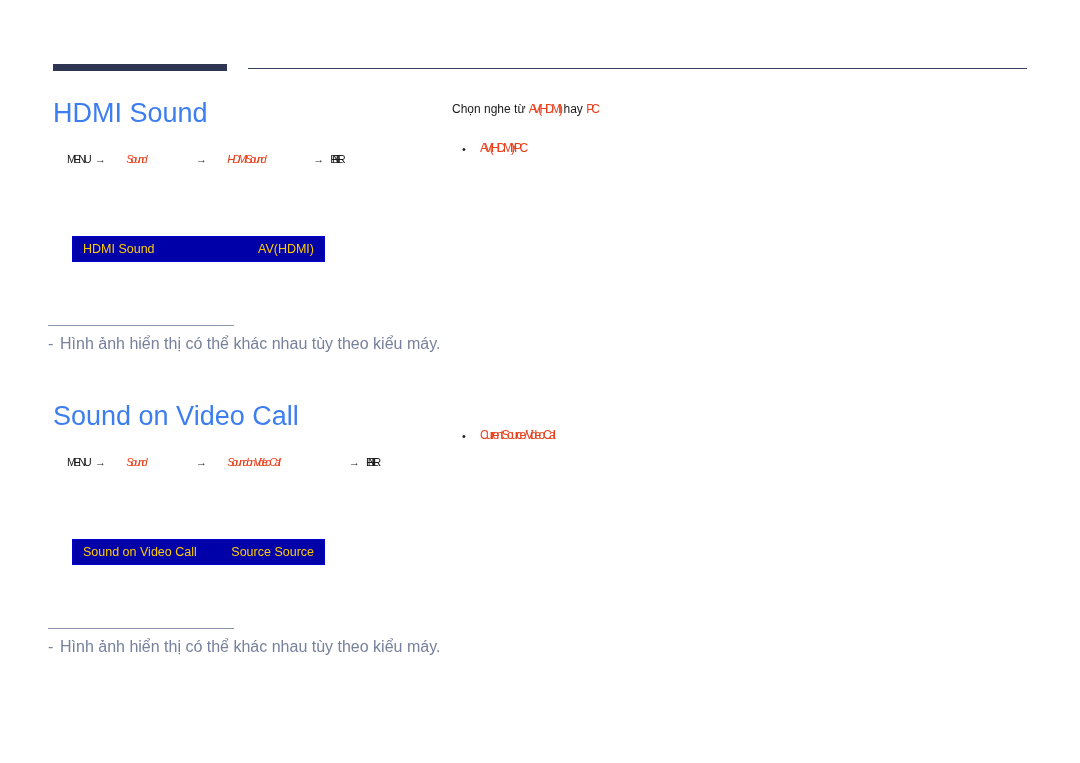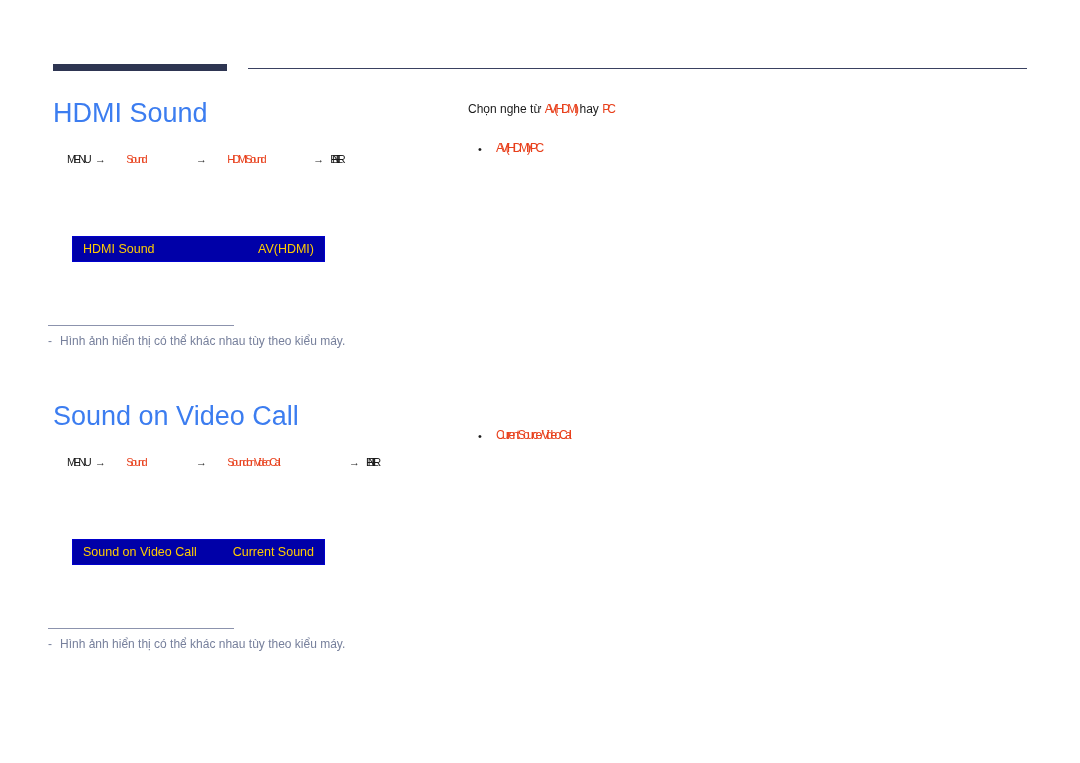--- a/index.html
+++ b/index.html
@@ -48,21 +48,21 @@
     width: 1080px;
   }
   .col-left {
     position: absolute;
     left: 53px;
     top: 0;
     width: 380px;
   }
   .col-right {
     position: absolute;
-    left: 468px;
+    left: 452px;
     top: 0;
     width: 560px;
   }
 
   
   .page-heading {
     font-size: 27px;
     font-weight: normal;
     color: #3c7df0;
     letter-spacing: 0px;
@@ -89,20 +89,21 @@
     letter-spacing: -2.6px;
   }
   .bc-arrow {
     color: #1a1a1a;
     padding: 0 3px;
     letter-spacing: 0;
   }
   .bc-red {
     color: #e8401c;
     letter-spacing: -2.6px;
+    font-style: italic;
   }
   .bc-gap-a { display:inline-block; width: 42px; }
   .bc-gap-b { display:inline-block; width: 40px; }
   .bc-gap-c { display:inline-block; width: 62px; }
   .bc-enter {
     display: inline-block;
     color: #1a1a1a;
     letter-spacing: -5.5px;
     font-weight: normal;
   }
@@ -135,21 +136,21 @@
     left: 48px;
     width: 420px;
   }
   .footnote-rule {
     width: 186px;
     height: 1px;
     background: #8c93ad;
     margin-bottom: 8px;
   }
   .footnote-text {
-    font-size: 12px;
+    font-size: 16px;
     color: #77809c;
     line-height: 1.2;
     white-space: nowrap;
   }
   .footnote-dash {
     display: inline-block;
     width: 12px;
     color: #77809c;
   }
 
@@ -248,21 +249,21 @@
       <span class="bc-arrow">→</span>
       <span class="bc-seg bc-red">Sound on Video Call</span>
       <span class="bc-gap-c"></span>
       <span class="bc-arrow">→</span>
       <span class="bc-enter">ENTER</span>
     </div>
   </div>
 
   <div class="osd-bar" style="top:539px;">
     <span class="osd-label">Sound on Video Call</span>
-    <span class="osd-value">Current Sound</span>
+    <span class="osd-value">Source Source</span>
   </div>
 
   <div class="footnote" style="top:628px;">
     <div class="footnote-rule"></div>
     <div class="footnote-text">
       <span class="footnote-dash">-</span><span>Hình ảnh hiển thị có thể khác nhau tùy theo kiểu máy.</span>
     </div>
   </div>
 
   <div class="col-right" style="top:404px;">

